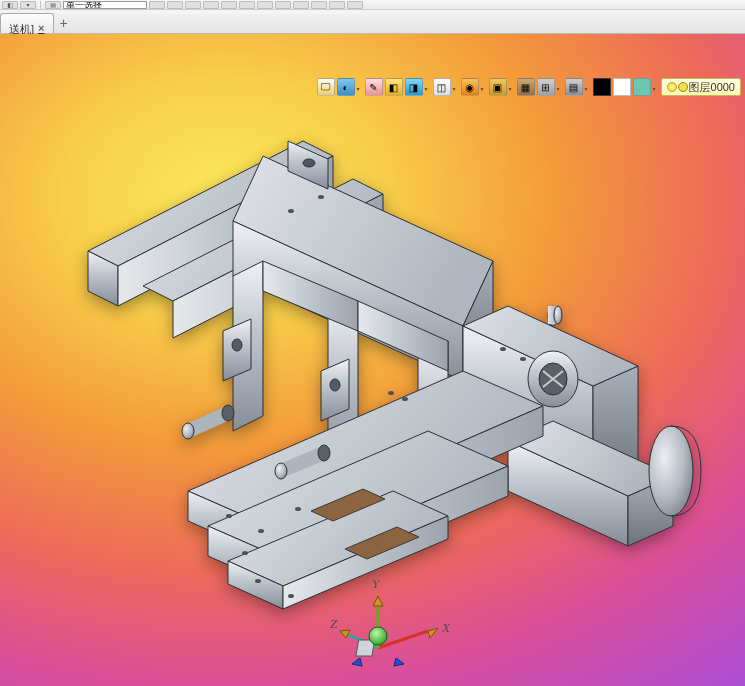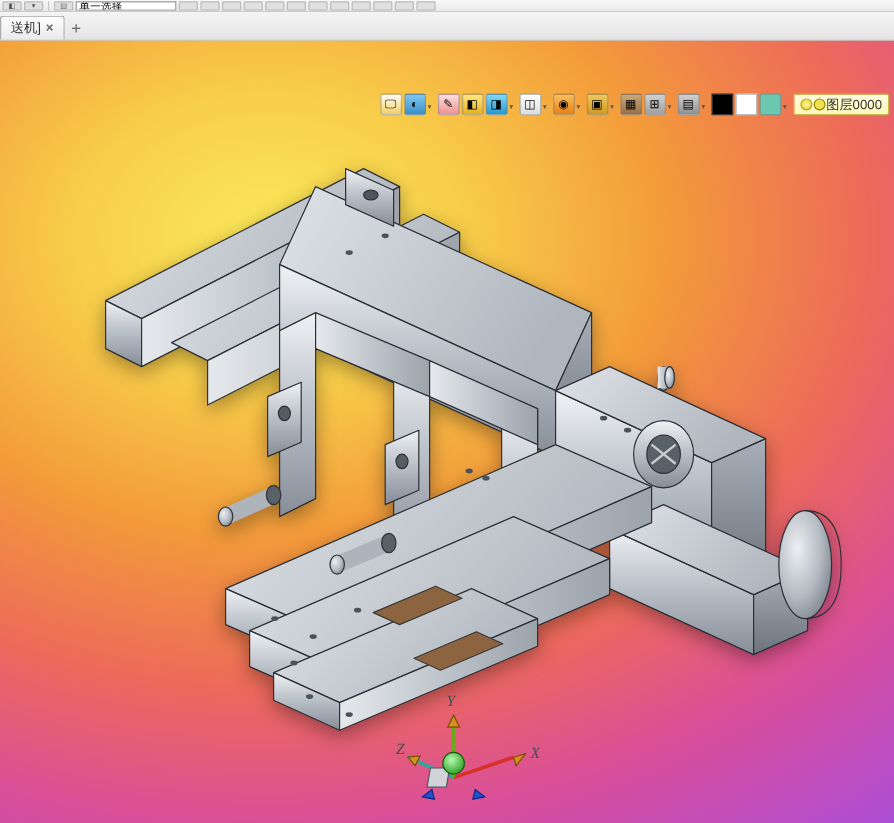--- a/index.html
+++ b/index.html
@@ -2,21 +2,21 @@
 <html><head>
   <meta charset="utf-8">
   <style>
     * { margin: 0; padding: 0; box-sizing: border-box; }
     body { font-family: "Microsoft YaHei", sans-serif; font-size: 11px; width: 745px; height: 686px; overflow: hidden; background: #fff; }
     .main-toolbar { height: 10px; background: linear-gradient(#f8f8f8, #eaeaea); border-bottom: 1px solid #ccc; display: flex; align-items: center; padding: 0 2px; gap: 2px; overflow: hidden; }
     .main-toolbar .tbtn { width: 16px; height: 8px; background: #e0e0e0; border: 1px solid #bbb; border-radius: 1px; display:flex; align-items:center; justify-content:center; font-size: 6px; color:#555; }
     .main-toolbar .sep { width:1px; height:8px; background:#c8c8c8; margin:0 2px;}
     .select-box { height: 8px; width: 84px; border:1px solid #999; background:#fff; font-size:9px; padding:0 2px; line-height:6px; overflow:hidden; }
     .tab-strip { height: 24px; background: linear-gradient(#f4f4f4, #e4e4e4); border-bottom: 1px solid #bbb; display:flex; align-items:flex-end; padding-left:0; }
-    .tab { height:20px; padding:8px 8px; border:1px solid #aaa; border-bottom:none; background:linear-gradient(#fefefe,#eaeaea); border-radius:3px 3px 0 0; display:flex; align-items:center; gap:4px; font-size:11px; color:#333; }
+    .tab { height:20px; padding:8px 8px; border:1px solid #aaa; border-bottom:none; background:linear-gradient(#fefefe,#eaeaea); border-radius:3px 3px 0 0; display:flex; align-items:flex-start; gap:4px; font-size:11px; color:#333;text-decoration:underline; }
     .tab .close-x { font-size:11px; color:#666; font-weight:bold; }
     .tab-add { width:20px; height:20px; display:flex; align-items:center; justify-content:center; font-size:14px; color:#666; }
     .secondary-toolbar { position:absolute; top:41px; left:0; right:0; height:24px; display:flex; align-items:center; justify-content:flex-end; padding:0 4px; gap:2px; z-index:5; }
     .secondary-toolbar .tbtn2 { width:18px; height:18px; border:1px solid rgba(120,120,120,0.5); border-radius:2px; display:flex; align-items:center; justify-content:center; font-size:10px; position:relative; }
     .secondary-toolbar .tbtn2.dd::after { content:"▾"; font-size:6px; position:absolute; right:-6px; top:6px; color:#555; }
     .secondary-toolbar .tbtn2.dd { margin-right: 8px; }
     .secondary-toolbar .layer-box { height:18px; background:linear-gradient(#fffde0,#fef8b8); border:1px solid #c8b850; border-radius:2px; display:flex; align-items:center; padding:0 5px; gap:1px; font-size:11px; color:#333; }
     .secondary-toolbar .layer-box .bulb { width:10px; height:10px; background: radial-gradient(#fff89a,#e8d030); border-radius:50%; border:1px solid #b8a020; }
     .secondary-toolbar .layer-box .circle { width:10px; height:10px; background:#f0e050; border-radius:50%; border:1px solid #998800; }
     .viewport { position:absolute; top:34px; left:0; width:745px; height:652px; background:

